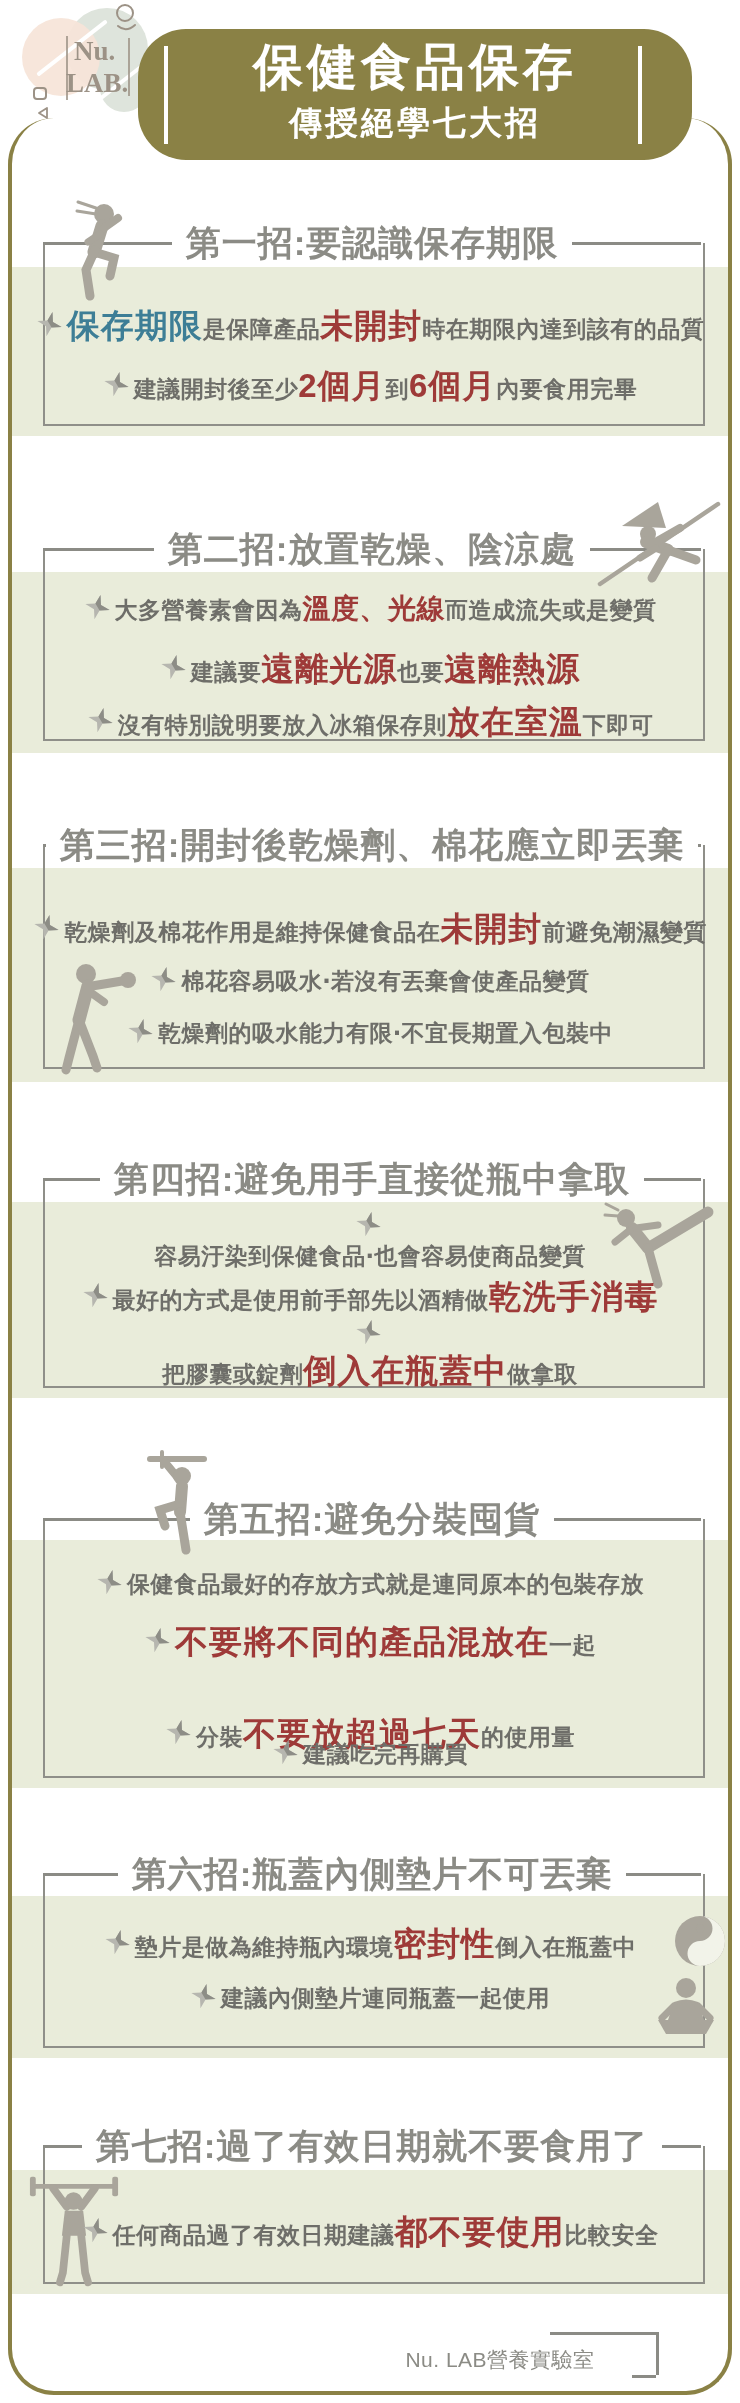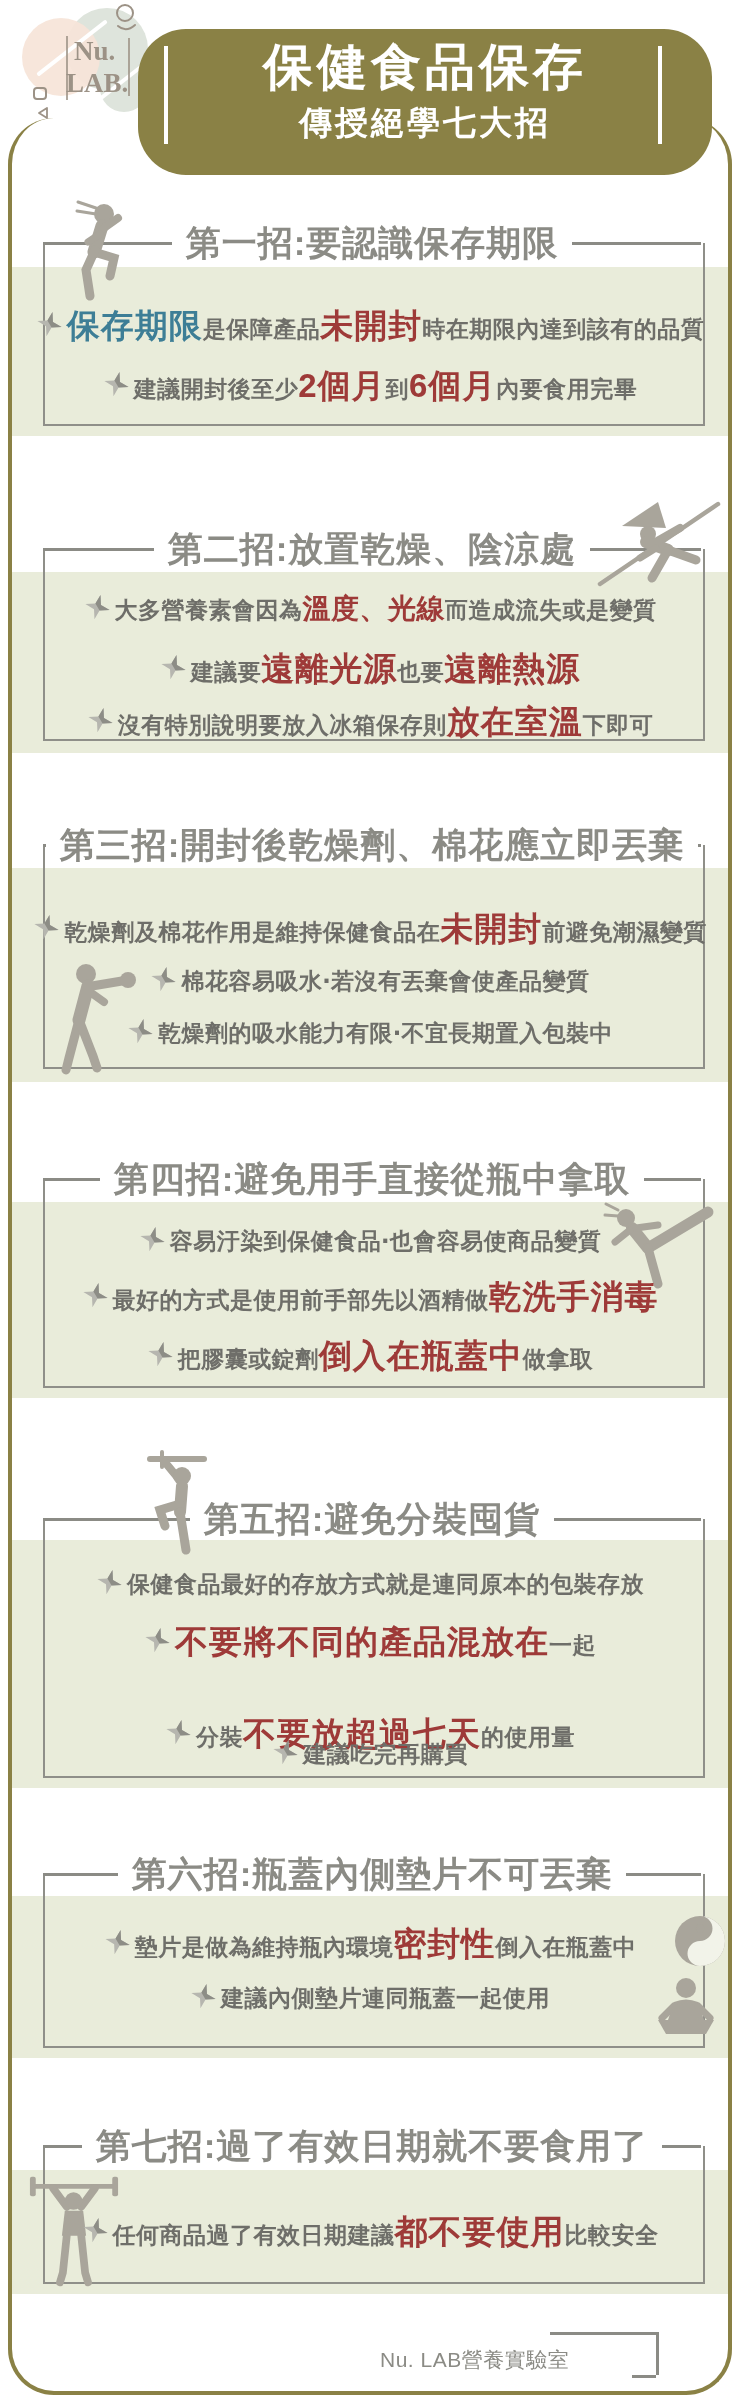--- a/index.html
+++ b/index.html
@@ -7,22 +7,22 @@
     position:relative;width:740px;height:2403px;background:#ffffff;overflow:hidden;
     font-family:"Liberation Sans","DejaVu Sans",sans-serif;
   }
   
   .frame{
     position:absolute;left:8px;right:8px;top:118px;bottom:8px;
     border:4px solid var(--olive);border-top:none;border-radius:46px;z-index:1;
   }
   
   .pill{
-    position:absolute;left:138px;top:29px;width:554px;height:146px;
-    background:var(--olive);border-radius:48px;z-index:5;padding-left:20px;
+    position:absolute;left:138px;top:29px;width:554px;height:131px;
+    background:var(--olive);border-radius:48px;z-index:5;
   }
   .pill .vbar{position:absolute;top:17px;width:4px;height:98px;background:#ffffff;}
   .pill .vbar.l{left:26px}
   .pill .vbar.r{right:50px}
   .pill .h-title{
     position:absolute;left:0;right:0;top:10px;text-align:center;
     color:#ffffff;font-size:50px;font-weight:700;letter-spacing:4px;line-height:56px;
   }
   .pill .h-sub{
     position:absolute;left:0;right:0;top:74px;text-align:center;
@@ -56,21 +56,21 @@
   .sg-n{font-size:23px;font-weight:700;color:var(--bodygray);letter-spacing:.5px;}
   .sg-red{font-size:33px;font-weight:700;color:var(--red);letter-spacing:1px;}
   .sg-red-sm{font-size:28px;font-weight:700;color:var(--red);letter-spacing:.5px;}
   .sg-teal{font-size:33px;font-weight:700;color:var(--teal);letter-spacing:1px;}
   .icon{position:absolute;z-index:4;color:var(--icongray);}
   .icon svg{width:100%;height:100%;}
   
   .bracket{position:absolute;left:550px;top:2332px;width:106px;height:40px;
     border-top:3px solid var(--titlegray);border-right:3px solid var(--titlegray);z-index:3;}
   .bracket::after{content:'';position:absolute;right:0;bottom:-3px;width:24px;height:3px;background:var(--titlegray);}
-  .credit{position:absolute;left:380px;top:2346px;width:240px;text-align:left;
+  .credit{position:absolute;left:380px;top:2346px;width:240px;text-align:center;
     font-size:21px;color:var(--titlegray);z-index:4;letter-spacing:.5px;}
 </style>
 </head>
 <body>
 
 <div id="canvas" style="--olive: #8a8145; --band: #e9ecda; --titlegray: #8b8b85; --bodygray: #6e6e69; --red: #9e3a38; --teal: #3d7e96; --icongray: #a9a59b; --bordergray: #8f8f89; --peach: #f6e4d8; --sage: #dee4dc; --logotxt: #9c9286;">
   <div class="frame"></div>
 
   <div class="logo">
     <div class="c sage"></div>
@@ -248,40 +248,40 @@
       </div>
       <div class="icon" style="left: 602px; top: 1198px; width: 118px; height: 96px;"><svg viewBox="0 0 118 96" fill="none" stroke="currentColor" stroke-linecap="round">
    <path d="M16 12 L4 6 M16 18 L3 17" stroke-width="3"></path>
    <circle cx="24" cy="20" r="9" fill="currentColor" stroke="none"></circle>
    <path d="M30 30 L46 50" stroke-width="12"></path>
    <path d="M46 50 L106 14" stroke-width="11"></path>
    <path d="M46 50 L56 86" stroke-width="9"></path>
    <path d="M28 32 L13 44" stroke-width="7"></path>
    <path d="M34 30 L56 27" stroke-width="7"></path>
         </svg></div>
-      <div class="brow" style="top: 1217px;">
+      <div class="brow" style="top: 1217px; flex-direction: column;">
         <span class="star"><svg width="26" height="26" viewBox="0 0 100 100">
   <path d="M50 2 L61 39 L98 50 L61 61 L50 98 L39 61 L2 50 L39 39 Z" fill="#b6b6af"></path>
   <path d="M50 50 L39 39 L50 2 L61 39 Z M50 50 L61 61 L98 50 L61 39 Z" fill="#8d8d86"></path>
           </svg></span>
         <span class="txt">
           <span class="sg-n">容易汙染到保健食品‧也會容易使商品變質</span>
         </span>
       </div>
       <div class="brow" style="top: 1273px;">
         <span class="star"><svg width="26" height="26" viewBox="0 0 100 100">
   <path d="M50 2 L61 39 L98 50 L61 61 L50 98 L39 61 L2 50 L39 39 Z" fill="#b6b6af"></path>
   <path d="M50 50 L39 39 L50 2 L61 39 Z M50 50 L61 61 L98 50 L61 39 Z" fill="#8d8d86"></path>
           </svg></span>
         <span class="txt">
           <span class="sg-n">最好的方式是使用前手部先以酒精做</span>
           <span class="sg-red">乾洗手消毒</span>
         </span>
       </div>
-      <div class="brow" style="top: 1332px;">
+      <div class="brow" style="top: 1332px; flex-direction: column;">
         <span class="star"><svg width="26" height="26" viewBox="0 0 100 100">
   <path d="M50 2 L61 39 L98 50 L61 61 L50 98 L39 61 L2 50 L39 39 Z" fill="#b6b6af"></path>
   <path d="M50 50 L39 39 L50 2 L61 39 Z M50 50 L61 61 L98 50 L61 39 Z" fill="#8d8d86"></path>
           </svg></span>
         <span class="txt">
           <span class="sg-n">把膠囊或錠劑</span>
           <span class="sg-red">倒入在瓶蓋中</span>
           <span class="sg-n">做拿取</span>
         </span>
       </div>

